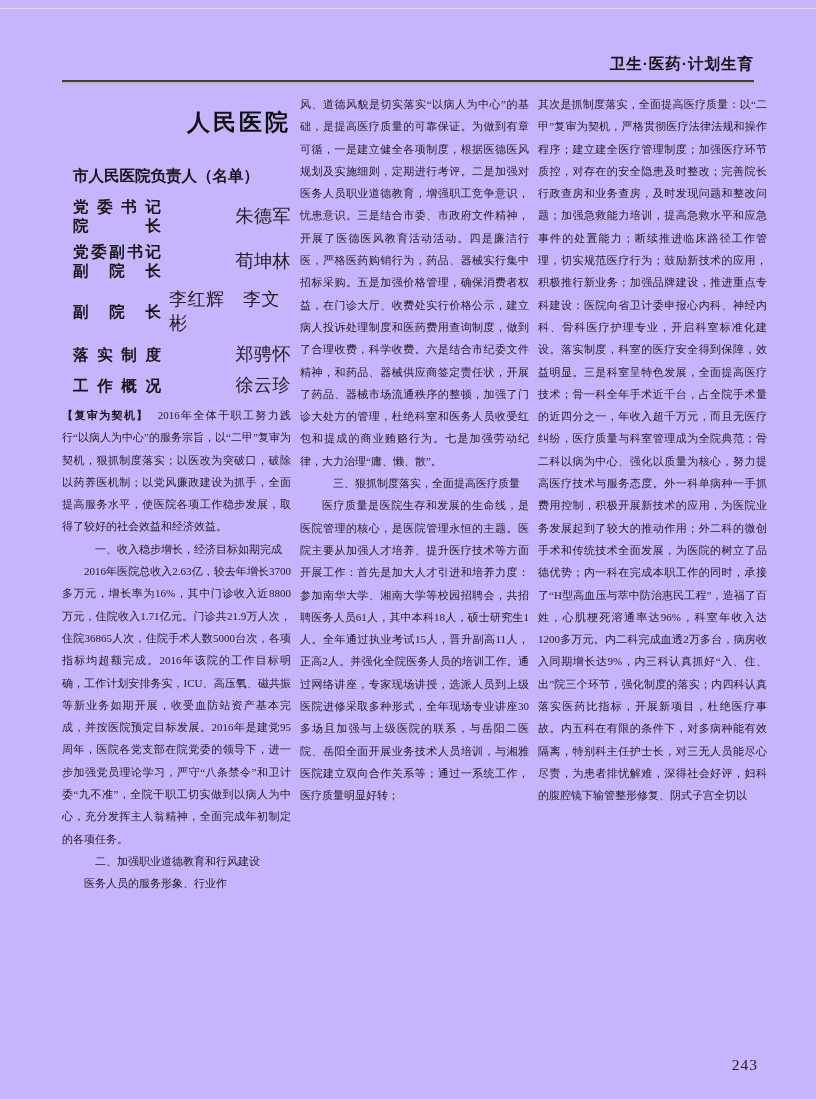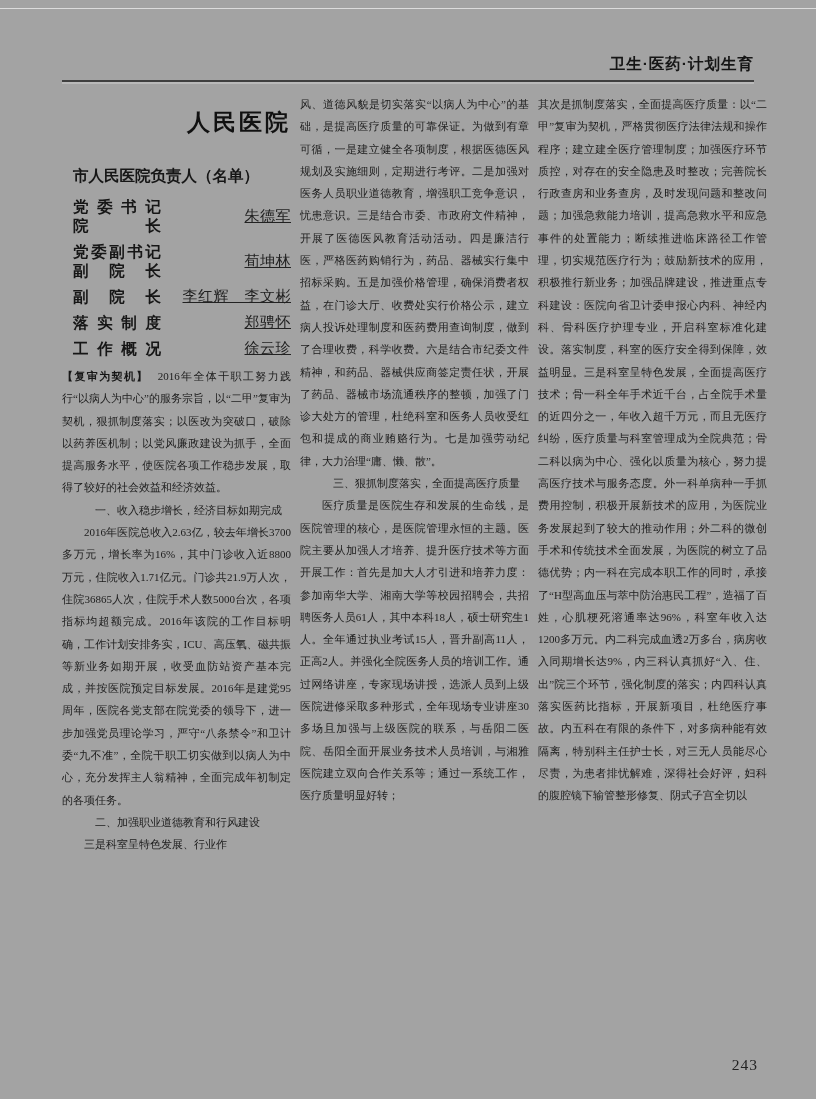--- a/index.html
+++ b/index.html
@@ -1,19 +1,19 @@
 <!DOCTYPE html>
 <html><head>
 <meta charset="utf-8">
 <style>
   html,body{margin:0;padding:0;background:#ffffff;}
   .page{
     position:relative;
     width:816px;height:1099px;
-    background:#a3a3a3;
+    background:#c4b5fd;
     font-family:"Liberation Serif","DejaVu Serif",serif;
     color:#1c1c1c;
     overflow:hidden;
   }
   .scan-edge-top{
     position:absolute;top:8px;left:0;width:100%;height:1px;
     background:#dcdcdc;
   }
   .running-head-wrap{
     position:absolute;top:54px;left:62px;width:692px;
@@ -54,21 +54,21 @@
     width:88px;flex:0 0 88px;
     font-family:"Liberation Sans","DejaVu Sans",sans-serif;
     font-weight:bold;font-size:15.5px;line-height:19px;color:#161616;
   }
   .r-title .jl{
     display:block;
     text-align:justify;text-align-last:justify;
   }
   .r-names{
     margin-left:8px;
-    font-size:15px;letter-spacing:0.5px;color:#222;text-decoration:underline;
+    font-size:18px;letter-spacing:0.5px;color:#222;
   }
   .col p{
     margin:0;
     font-size:11px;line-height:22.3px;
     text-align:justify;
     color:#1c1c1c;
   }
   p.ind{text-indent:2em;}
   p.head-ind{text-indent:3em;}
   .overview-start{margin-top:20px;}
@@ -136,21 +136,21 @@
             <span class="jl">工作概况</span>
           </span>
           <span class="r-names">徐云珍</span>
         </div>
       </div>
 
       <p class="overview-start"><span class="overview-label">【复审为契机】</span><span>2016年全体干职工努力践行“以病人为中心”的服务宗旨，以“二甲”复审为契机，狠抓制度落实；以医改为突破口，破除以药养医机制；以党风廉政建设为抓手，全面提高服务水平，使医院各项工作稳步发展，取得了较好的社会效益和经济效益。</span></p>
       <p class="head-ind">一、收入稳步增长，经济目标如期完成</p>
       <p class="ind">2016年医院总收入2.63亿，较去年增长3700多万元，增长率为16%，其中门诊收入近8800万元，住院收入1.71亿元。门诊共21.9万人次，住院36865人次，住院手术人数5000台次，各项指标均超额完成。2016年该院的工作目标明确，工作计划安排务实，ICU、高压氧、磁共振等新业务如期开展，收受血防站资产基本完成，并按医院预定目标发展。2016年是建党95周年，医院各党支部在院党委的领导下，进一步加强党员理论学习，严守“八条禁令”和卫计委“九不准”，全院干职工切实做到以病人为中心，充分发挥主人翁精神，全面完成年初制定的各项任务。</p>
       <p class="head-ind">二、加强职业道德教育和行风建设</p>
-      <p class="ind">三是科室呈特色发展、行业作</p>
+      <p class="ind">医务人员的服务形象、行业作</p>
     </section>
 
     <section class="col">
       <p>风、道德风貌是切实落实“以病人为中心”的基础，是提高医疗质量的可靠保证。为做到有章可循，一是建立健全各项制度，根据医德医风规划及实施细则，定期进行考评。二是加强对医务人员职业道德教育，增强职工竞争意识，忧患意识。三是结合市委、市政府文件精神，开展了医德医风教育活动活动。四是廉洁行医，严格医药购销行为，药品、器械实行集中招标采购。五是加强价格管理，确保消费者权益，在门诊大厅、收费处实行价格公示，建立病人投诉处理制度和医药费用查询制度，做到了合理收费，科学收费。六是结合市纪委文件精神，和药品、器械供应商签定责任状，开展了药品、器械市场流通秩序的整顿，加强了门诊大处方的管理，杜绝科室和医务人员收受红包和提成的商业贿赂行为。七是加强劳动纪律，大力治理“庸、懒、散”。</p>
       <p class="head-ind">三、狠抓制度落实，全面提高医疗质量</p>
       <p class="ind">医疗质量是医院生存和发展的生命线，是医院管理的核心，是医院管理永恒的主题。医院主要从加强人才培养、提升医疗技术等方面开展工作：首先是加大人才引进和培养力度：参加南华大学、湘南大学等校园招聘会，共招聘医务人员61人，其中本科18人，硕士研究生1人。全年通过执业考试15人，晋升副高11人，正高2人。并强化全院医务人员的培训工作。通过网络讲座，专家现场讲授，选派人员到上级医院进修采取多种形式，全年现场专业讲座30多场且加强与上级医院的联系，与岳阳二医院、岳阳全面开展业务技术人员培训，与湘雅医院建立双向合作关系等；通过一系统工作，医疗质量明显好转；</p>
     </section>
 
     <section class="col">
       <p>其次是抓制度落实，全面提高医疗质量：以“二甲”复审为契机，严格贯彻医疗法律法规和操作程序；建立建全医疗管理制度；加强医疗环节质控，对存在的安全隐患及时整改；完善院长行政查房和业务查房，及时发现问题和整改问题；加强急救能力培训，提高急救水平和应急事件的处置能力；断续推进临床路径工作管理，切实规范医疗行为；鼓励新技术的应用，积极推行新业务；加强品牌建设，推进重点专科建设：医院向省卫计委申报心内科、神经内科、骨科医疗护理专业，开启科室标准化建设。落实制度，科室的医疗安全得到保障，效益明显。三是科室呈特色发展，全面提高医疗技术；骨一科全年手术近千台，占全院手术量的近四分之一，年收入超千万元，而且无医疗纠纷，医疗质量与科室管理成为全院典范；骨二科以病为中心、强化以质量为核心，努力提高医疗技术与服务态度。外一科单病种一手抓费用控制，积极开展新技术的应用，为医院业务发展起到了较大的推动作用；外二科的微创手术和传统技术全面发展，为医院的树立了品德优势；内一科在完成本职工作的同时，承接了“H型高血压与萃中防治惠民工程”，造福了百姓，心肌梗死溶通率达96%，科室年收入达1200多万元。内二科完成血透2万多台，病房收入同期增长达9%，内三科认真抓好“入、住、出”院三个环节，强化制度的落实；内四科认真落实医药比指标，开展新项目，杜绝医疗事故。内五科在有限的条件下，对多病种能有效隔离，特别科主任护士长，对三无人员能尽心尽责，为患者排忧解难，深得社会好评，妇科的腹腔镜下输管整形修复、阴式子宫全切以</p>

